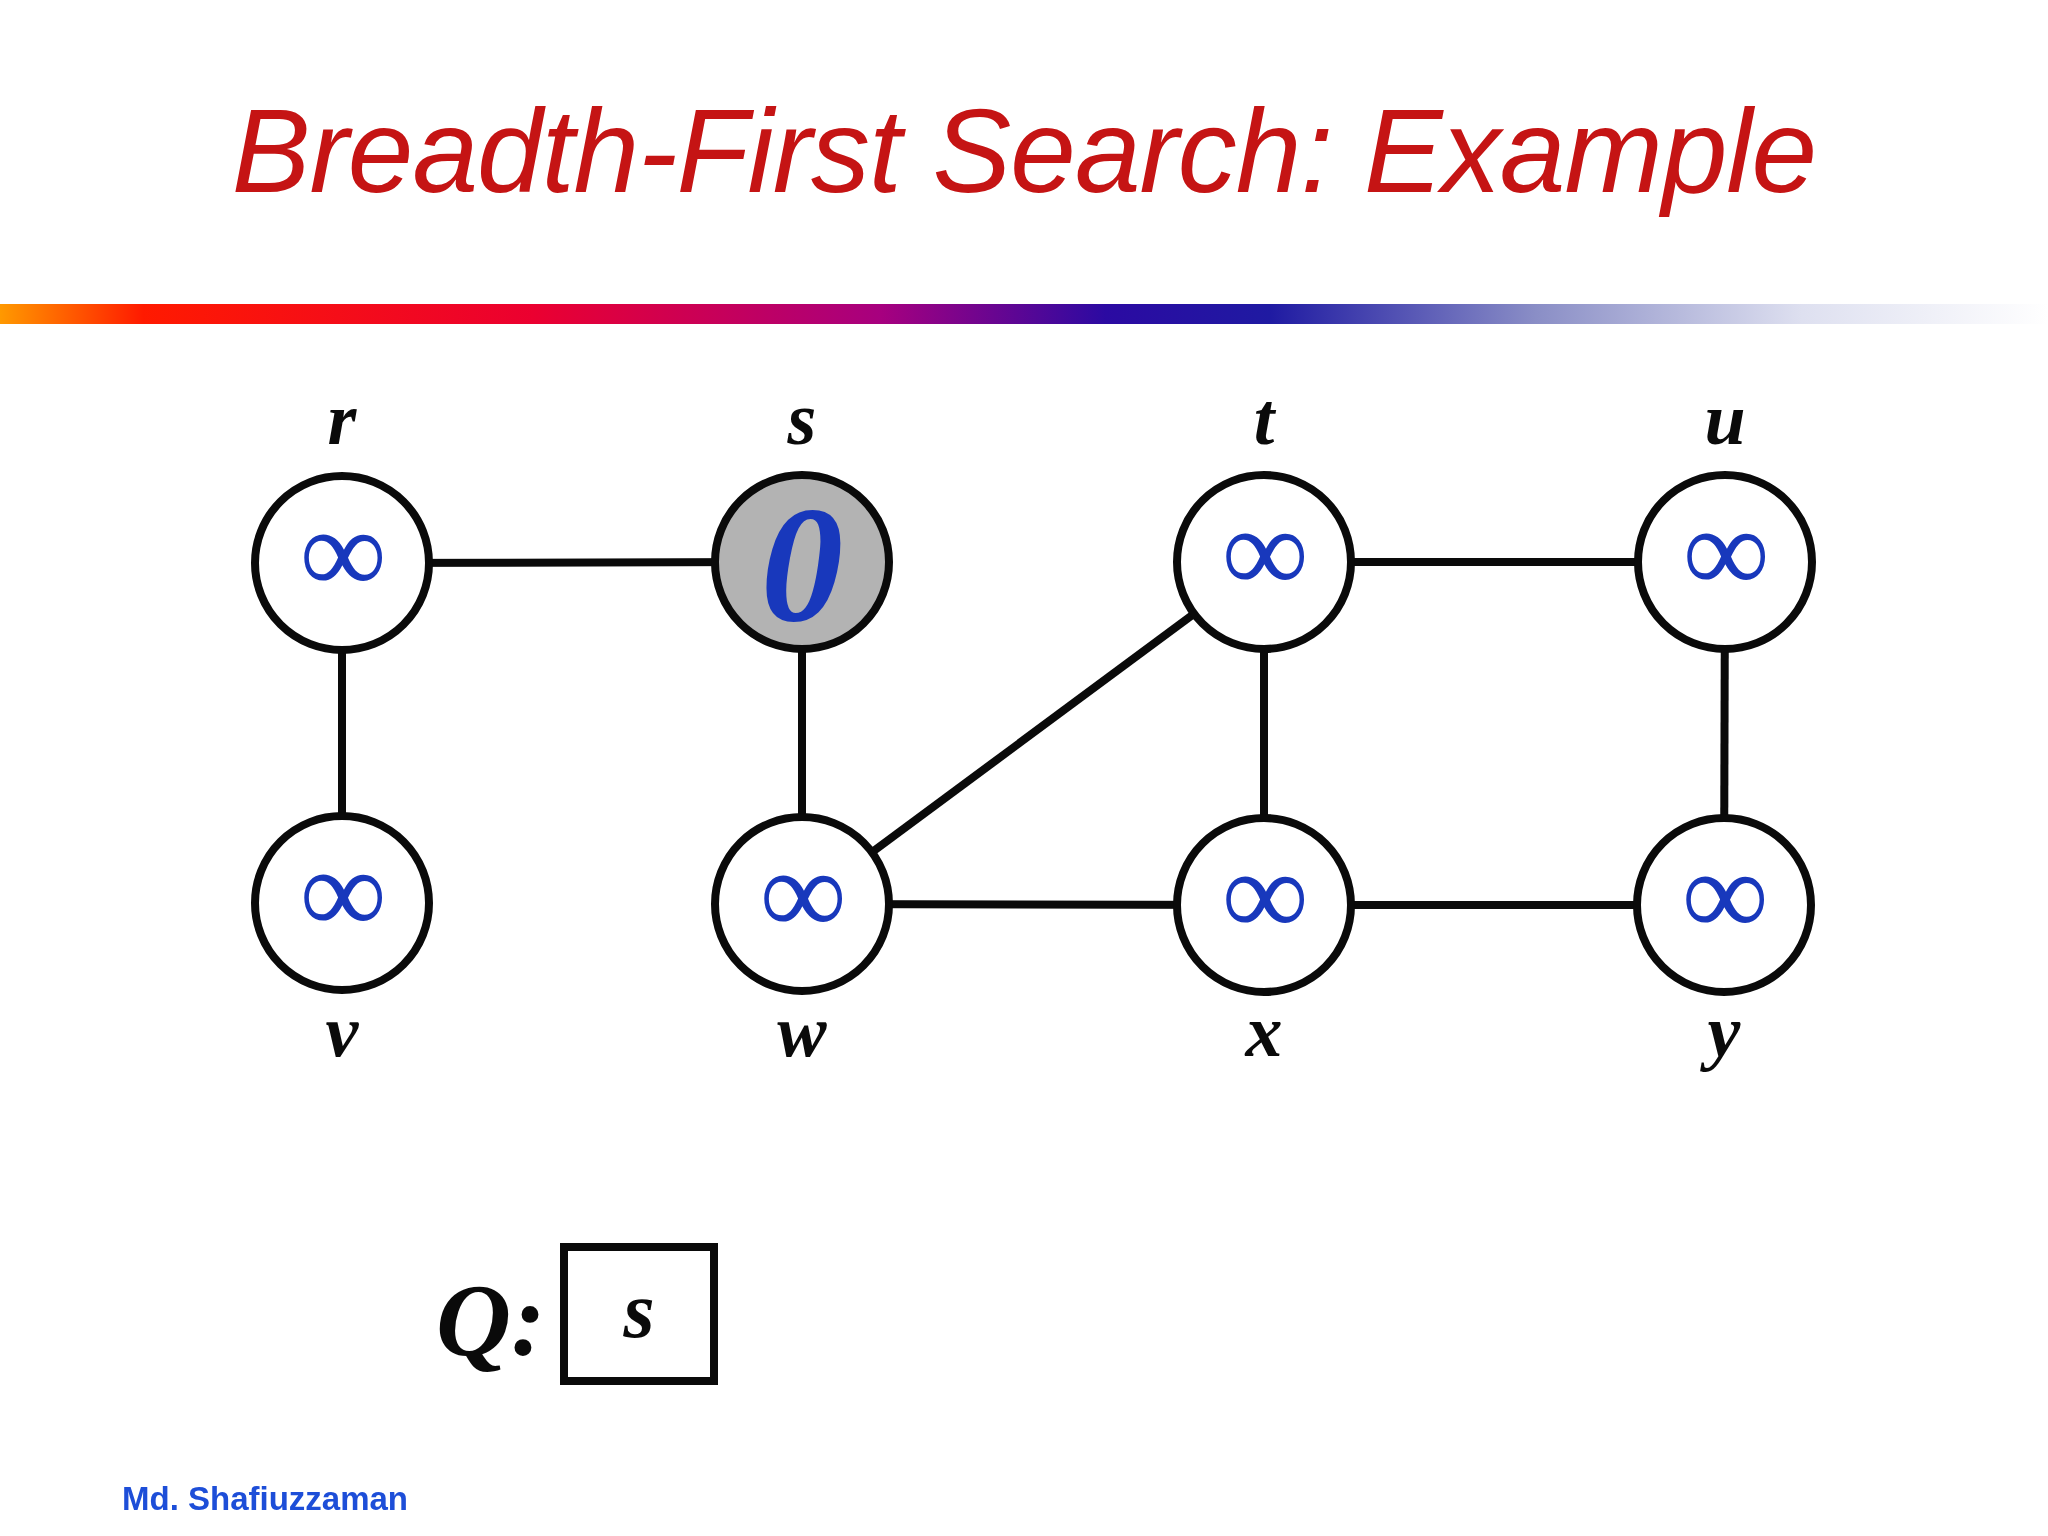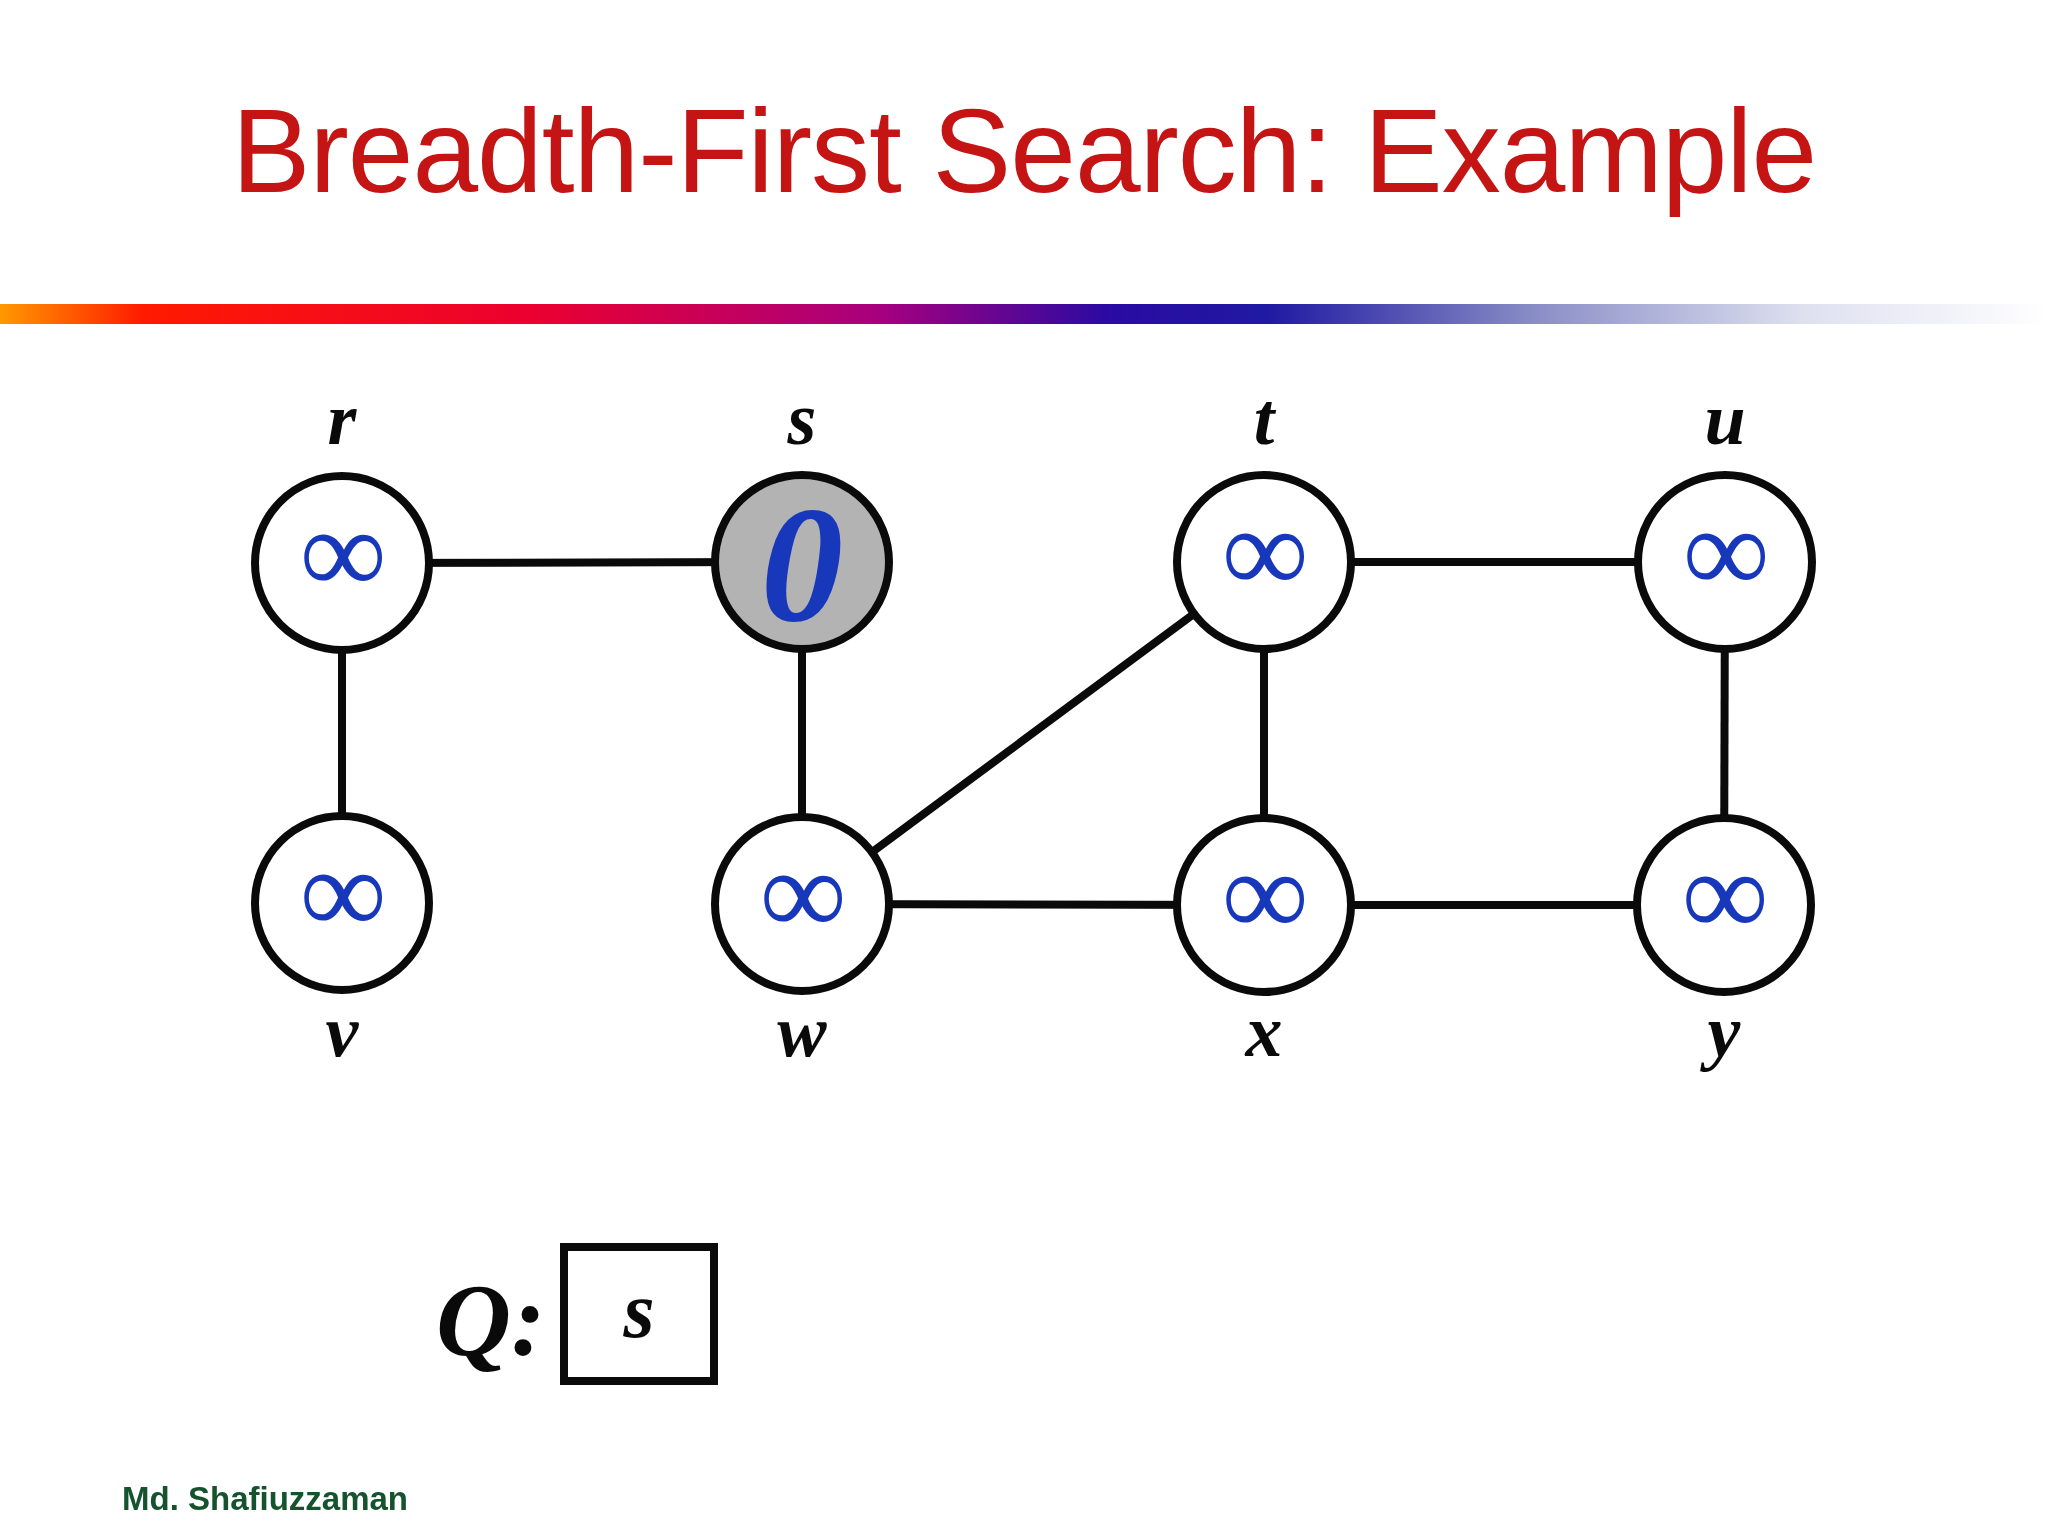--- a/index.html
+++ b/index.html
@@ -63,29 +63,29 @@
     font-size:80px;line-height:1;
     color:#0a0a0a;
     transform:translateY(-4px);
   }
   .footer{
     position:absolute;
     left:122px;top:1480px;
     font-family:"Liberation Sans",sans-serif;
     font-weight:700;
     font-size:33px;
-    color:#14532d;
+    color:#1d4ed8;
   }
 </style>
 </head>
 <body>
 
 <div class="slide">
 
-  <h1 class="title" style="color: rgb(197, 20, 20);">Breadth-First Search: Example</h1>
+  <h1 class="title" style="color: rgb(197, 20, 20); font-style: italic;">Breadth-First Search: Example</h1>
 
   <div class="accent-bar" id="accent-bar" style="background: linear-gradient(90deg, rgb(255, 153, 0) 0%, rgb(255, 26, 0) 7%, rgb(235, 0, 48) 26%, rgb(167, 0, 127) 43%, rgb(43, 10, 162) 54%, rgb(31, 26, 162) 62%, rgb(138, 142, 198) 75%, rgb(222, 224, 240) 88%, rgb(255, 255, 255) 100%);"></div>
 
   <svg class="graph-svg" id="graph" viewBox="0 0 2048 1536" xmlns="http://www.w3.org/2000/svg">
       <line x1="342" y1="563" x2="802" y2="562" stroke="#0a0a0a" stroke-width="8"></line>
       <line x1="342" y1="563" x2="342" y2="903" stroke="#0a0a0a" stroke-width="8"></line>
       <line x1="802" y1="562" x2="802" y2="904" stroke="#0a0a0a" stroke-width="8"></line>
       <line x1="802" y1="904" x2="1264" y2="562" stroke="#0a0a0a" stroke-width="8"></line>
       <line x1="802" y1="904" x2="1264" y2="905" stroke="#0a0a0a" stroke-width="8"></line>
       <line x1="1264" y1="562" x2="1264" y2="905" stroke="#0a0a0a" stroke-width="8"></line>

